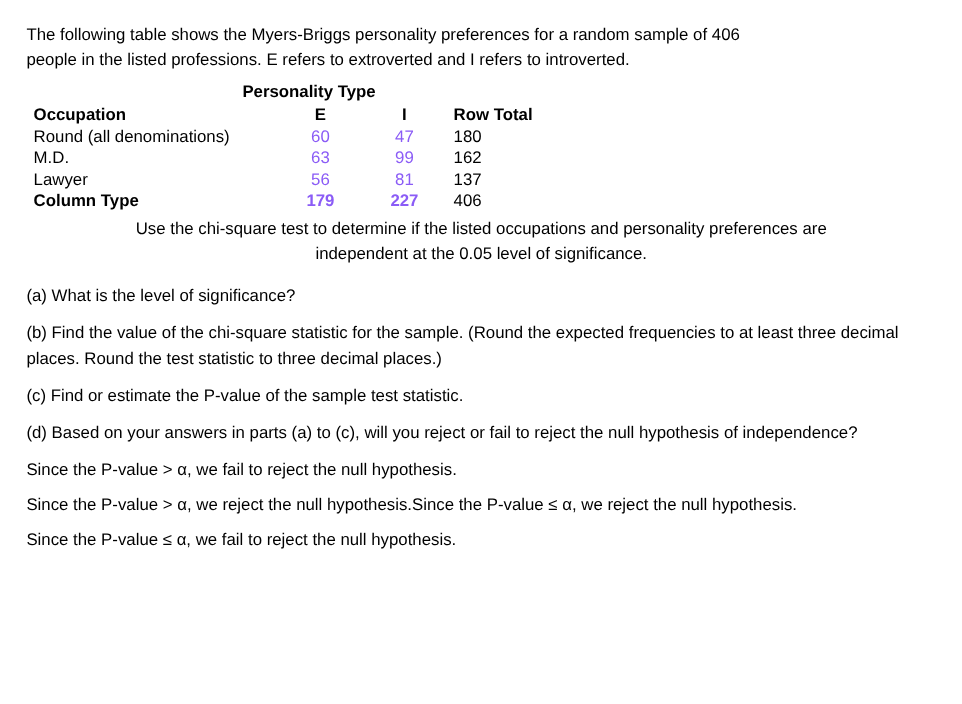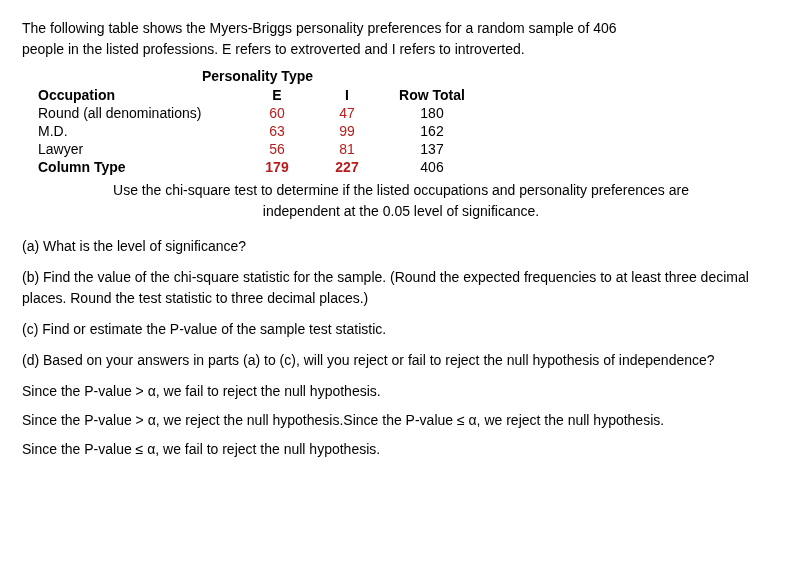--- a/index.html
+++ b/index.html
@@ -21,47 +21,46 @@
       line-height: 1.5;
     }
     .personality-type-header {
       font-weight: bold;
       margin-bottom: 2px;
       margin-left: 180px;
     }
     table {
       border-collapse: collapse;
       margin-bottom: 4px;
-      margin-left: 10px;
+      margin-left: 0;
     }
     table td {
       padding: 1px 6px;
       vertical-align: top;
     }
     .col-occupation {
       width: 210px;
       font-weight: normal;
     }
     .col-e {
       width: 70px;
       text-align: center;
     }
     .col-i {
       width: 70px;
       text-align: center;
     }
     .col-rowtotal {
       width: 100px;
-      text-align: center;
     }
     .header-row td {
       font-weight: bold;
     }
     .red {
-      color: #b91c1c;
+      color: #8b5cf6;
     }
     .bold {
       font-weight: bold;
     }
     .chi-square-text {
       margin-bottom: 14px;
       line-height: 1.5;
       text-align: center;
     }
     .question {

